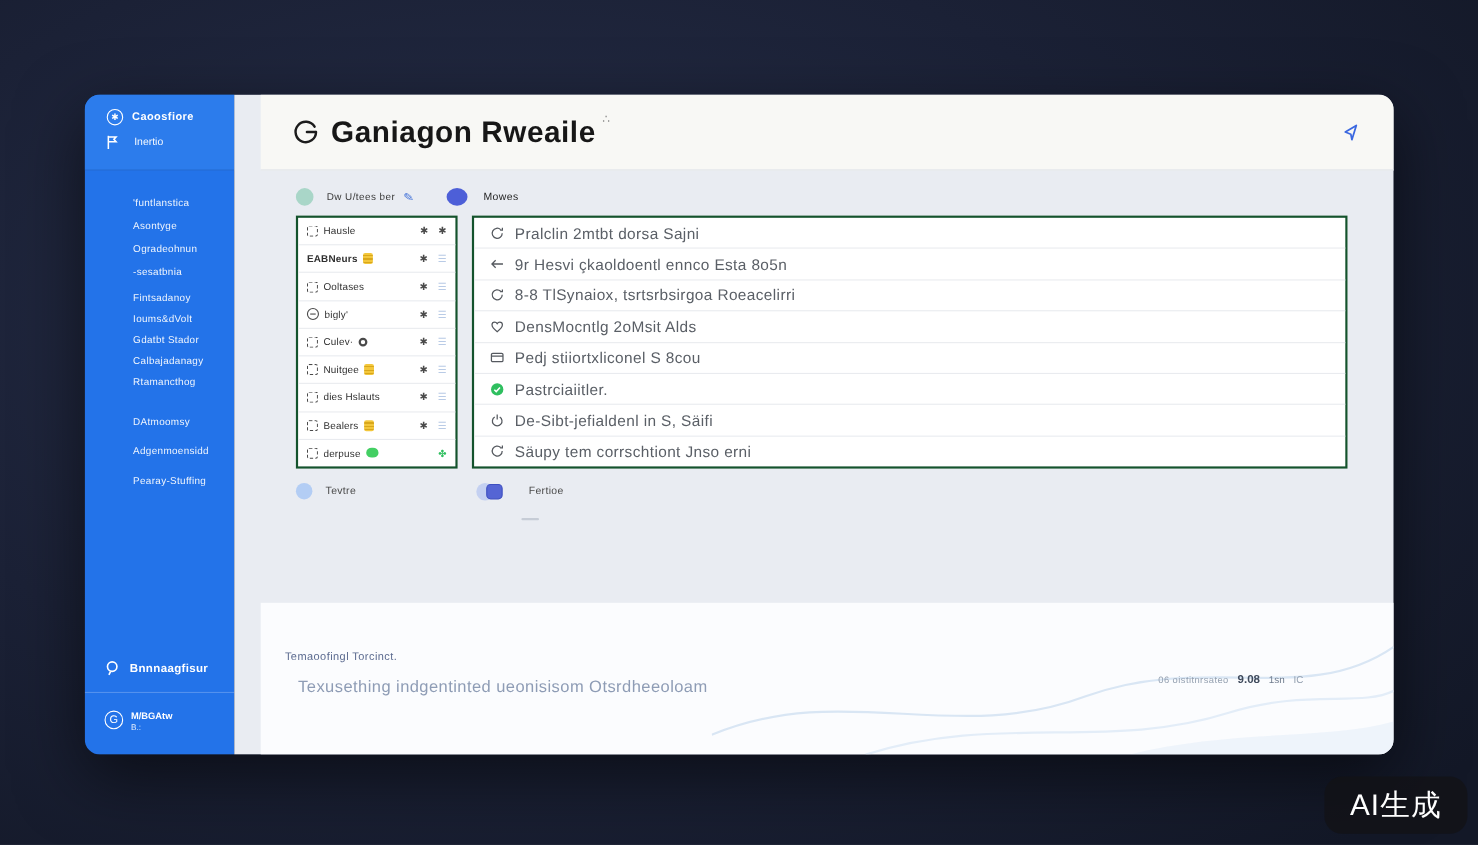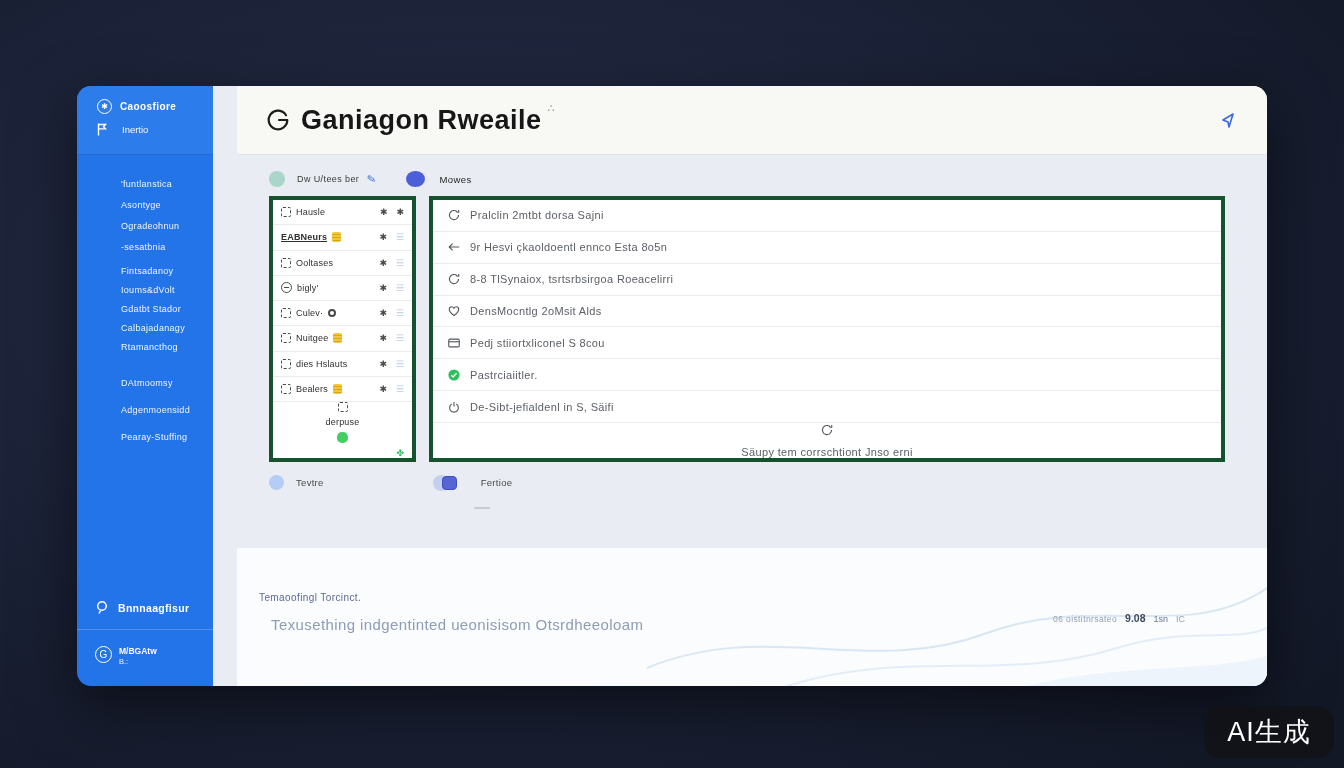--- a/index.html
+++ b/index.html
@@ -45,42 +45,42 @@
   .title-mark{font-size:11px;color:#8a8a8a;margin-left:6px;align-self:flex-start;margin-top:16px;}
   .hdr-spacer{flex:1;}
 
   .content{flex:0 0 393px;padding:0 42px 0 32px;}
   .sec-hdr{margin-top:16px;display:flex;align-items:center;}
   .dot-teal{width:16px;height:16px;border-radius:50%;background:#a9d6c8;}
   .sec-lbl{font-size:9px;color:#3a3a3a;letter-spacing:.4px;margin-left:12px;}
   .pencil{font-size:11px;color:#3f6fd8;margin-left:8px;transform:rotate(-8deg);cursor:pointer;}
   .dot-blue{width:19px;height:16px;border-radius:50%;background:#4d5fd8;margin-left:30px;}
   .lists{margin-top:9px;display:flex;gap:13px;}
-  .card{background:#fff;border:4px solid #14532d;height:266px;display:flex;flex-direction:column;}
+  .card{background:#fff;border:2px solid #14532d;height:230px;display:flex;flex-direction:column;}
   .card-left{width:147px;flex:0 0 147px;}
   .card-right{flex:1;}
   .lrow,.rrow{flex:1;display:flex;align-items:center;border-bottom:1px solid #e9ebef;cursor:pointer;}
-  .lrow:last-child,.rrow:last-child{border-bottom:none;flex-direction:column;}
+  .lrow:last-child,.rrow:last-child{border-bottom:none;}
   .lrow{padding:0 8px;gap:5px;}
   .lrow .lbl{font-size:9px;color:#2f2f2f;white-space:nowrap;letter-spacing:.2px;}
-  .lrow .lbl.bold{font-weight:bold;text-decoration:underline;}
+  .lrow .lbl.bold{font-weight:bold;}
   .lead-square{width:10px;height:10px;border:1.1px dashed #4a4a4a;border-radius:2px;flex:0 0 10px;}
   .lead-circle{width:11px;height:11px;border:1.1px solid #4a4a4a;border-radius:50%;flex:0 0 11px;
     display:flex;align-items:center;justify-content:center;}
   .lead-circle::after{content:"";width:5px;height:1.2px;background:#4a4a4a;}
   .badge-yellow{width:9px;height:10px;border-radius:2px;flex:0 0 9px;
     background:repeating-linear-gradient(180deg,#f3c73c 0 2px,#d9a71a 2px 3px);}
   .badge-dark{width:8px;height:8px;border:2px solid #4a4a4a;border-radius:50%;flex:0 0 8px;}
   .badge-green{width:11px;height:9px;border-radius:45%;background:#43cf63;flex:0 0 11px;}
   .lrow .tail{margin-left:auto;display:flex;align-items:center;gap:9px;}
   .gl1{font-size:9px;color:#4b4b4b;}
   .gl1.green{color:#2fbf5f;}
   .gl2{font-size:9px;color:#b9cbe6;}
   .rrow{padding:0 14px;gap:9px;}
-  .rrow .txt{font-size:11px;color:#5a5f66;letter-spacing:.35px;white-space:nowrap;}
+  .rrow .txt{font-size:14px;color:#5a5f66;letter-spacing:.35px;white-space:nowrap;}
   .rrow svg{flex:0 0 14px;}
 
   .legend{margin-top:13px;display:flex;align-items:center;}
   .lg-circle{width:15px;height:15px;border-radius:50%;background:#b3cdf4;}
   .lg-lbl{font-size:9.5px;color:#4a4a4a;margin-left:12px;letter-spacing:.3px;}
   .lg2{margin-left:118px;position:relative;display:flex;align-items:center;}
   .lg-halo{position:absolute;left:-9px;width:16px;height:16px;border-radius:50%;background:rgba(150,175,240,.45);}
   .lg-square{position:relative;width:15px;height:14px;border-radius:4px;background:#5565d4;border:1px solid #3e4fc0;}
   .mini-dash{margin:17px 0 0 205px;width:16px;height:2px;border-radius:2px;background:#c6ccd6;}
 

